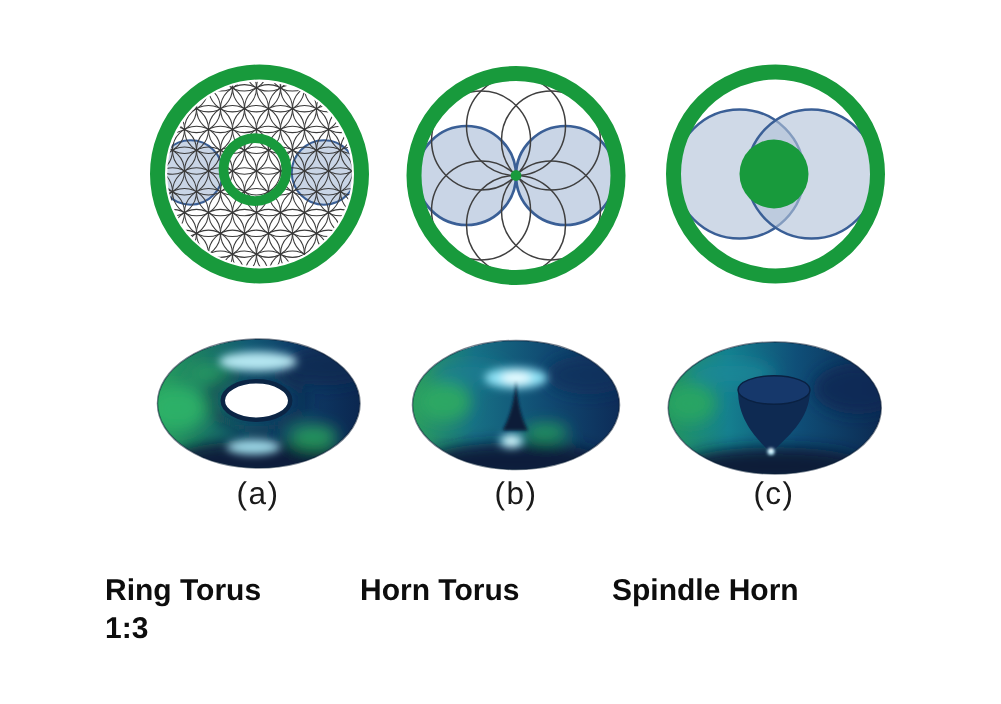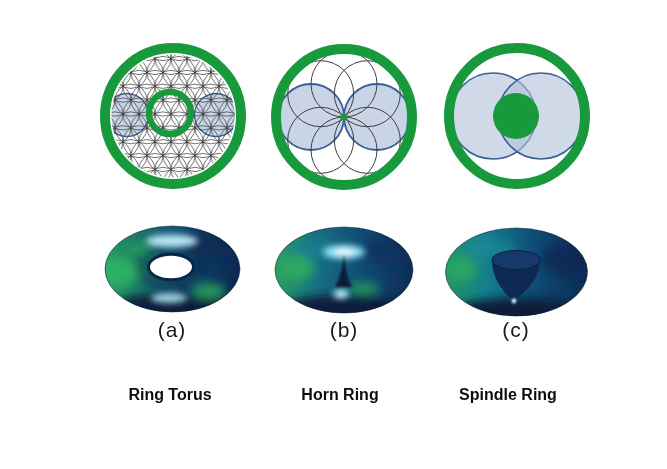--- a/index.html
+++ b/index.html
@@ -9,22 +9,22 @@
   }
   .stage svg{position:absolute;left:0;top:0;}
   .letter{
     position:absolute;top:318px;width:80px;text-align:center;
     font-size:21px;color:#1a1a1a;letter-spacing:1px;
   }
   .letter.a{left:132px;}
   .letter.b{left:304px;}
   .letter.c{left:476px;}
   .caption{
-    position:absolute;top:382px;width:200px;text-align:center;
-    font-size:16px;font-weight:bold;color:#0d0d0d;line-height:25px;
+    position:absolute;top:382px;width:200px;
+    font-size:20px;font-weight:bold;color:#0d0d0d;line-height:25px;
   }
   .caption.a{left:70px;}
   .caption.b{left:240px;}
   .caption.c{left:408px;}
   .caption span{display:block;}
 </style>
 </head>
 <body>
 
 <div class="stage">
@@ -251,21 +251,22 @@
       <ellipse cx="516.5" cy="272" rx="71" ry="44" fill="none" stroke="rgba(8,25,50,0.55)" stroke-width="1"></ellipse>
     </g>
   </svg>
 
   <div class="letter a">(a)</div>
   <div class="letter b">(b)</div>
   <div class="letter c">(c)</div>
 
   <div class="caption a">
     <span>Ring Torus</span>
+    <span>1:3</span>
   </div>
   <div class="caption b">
-    <span>Horn Ring</span>
+    <span>Horn Torus</span>
   </div>
   <div class="caption c">
-    <span>Spindle Ring</span>
+    <span>Spindle Horn</span>
   </div>
 
 </div>
 
 </body></html>

